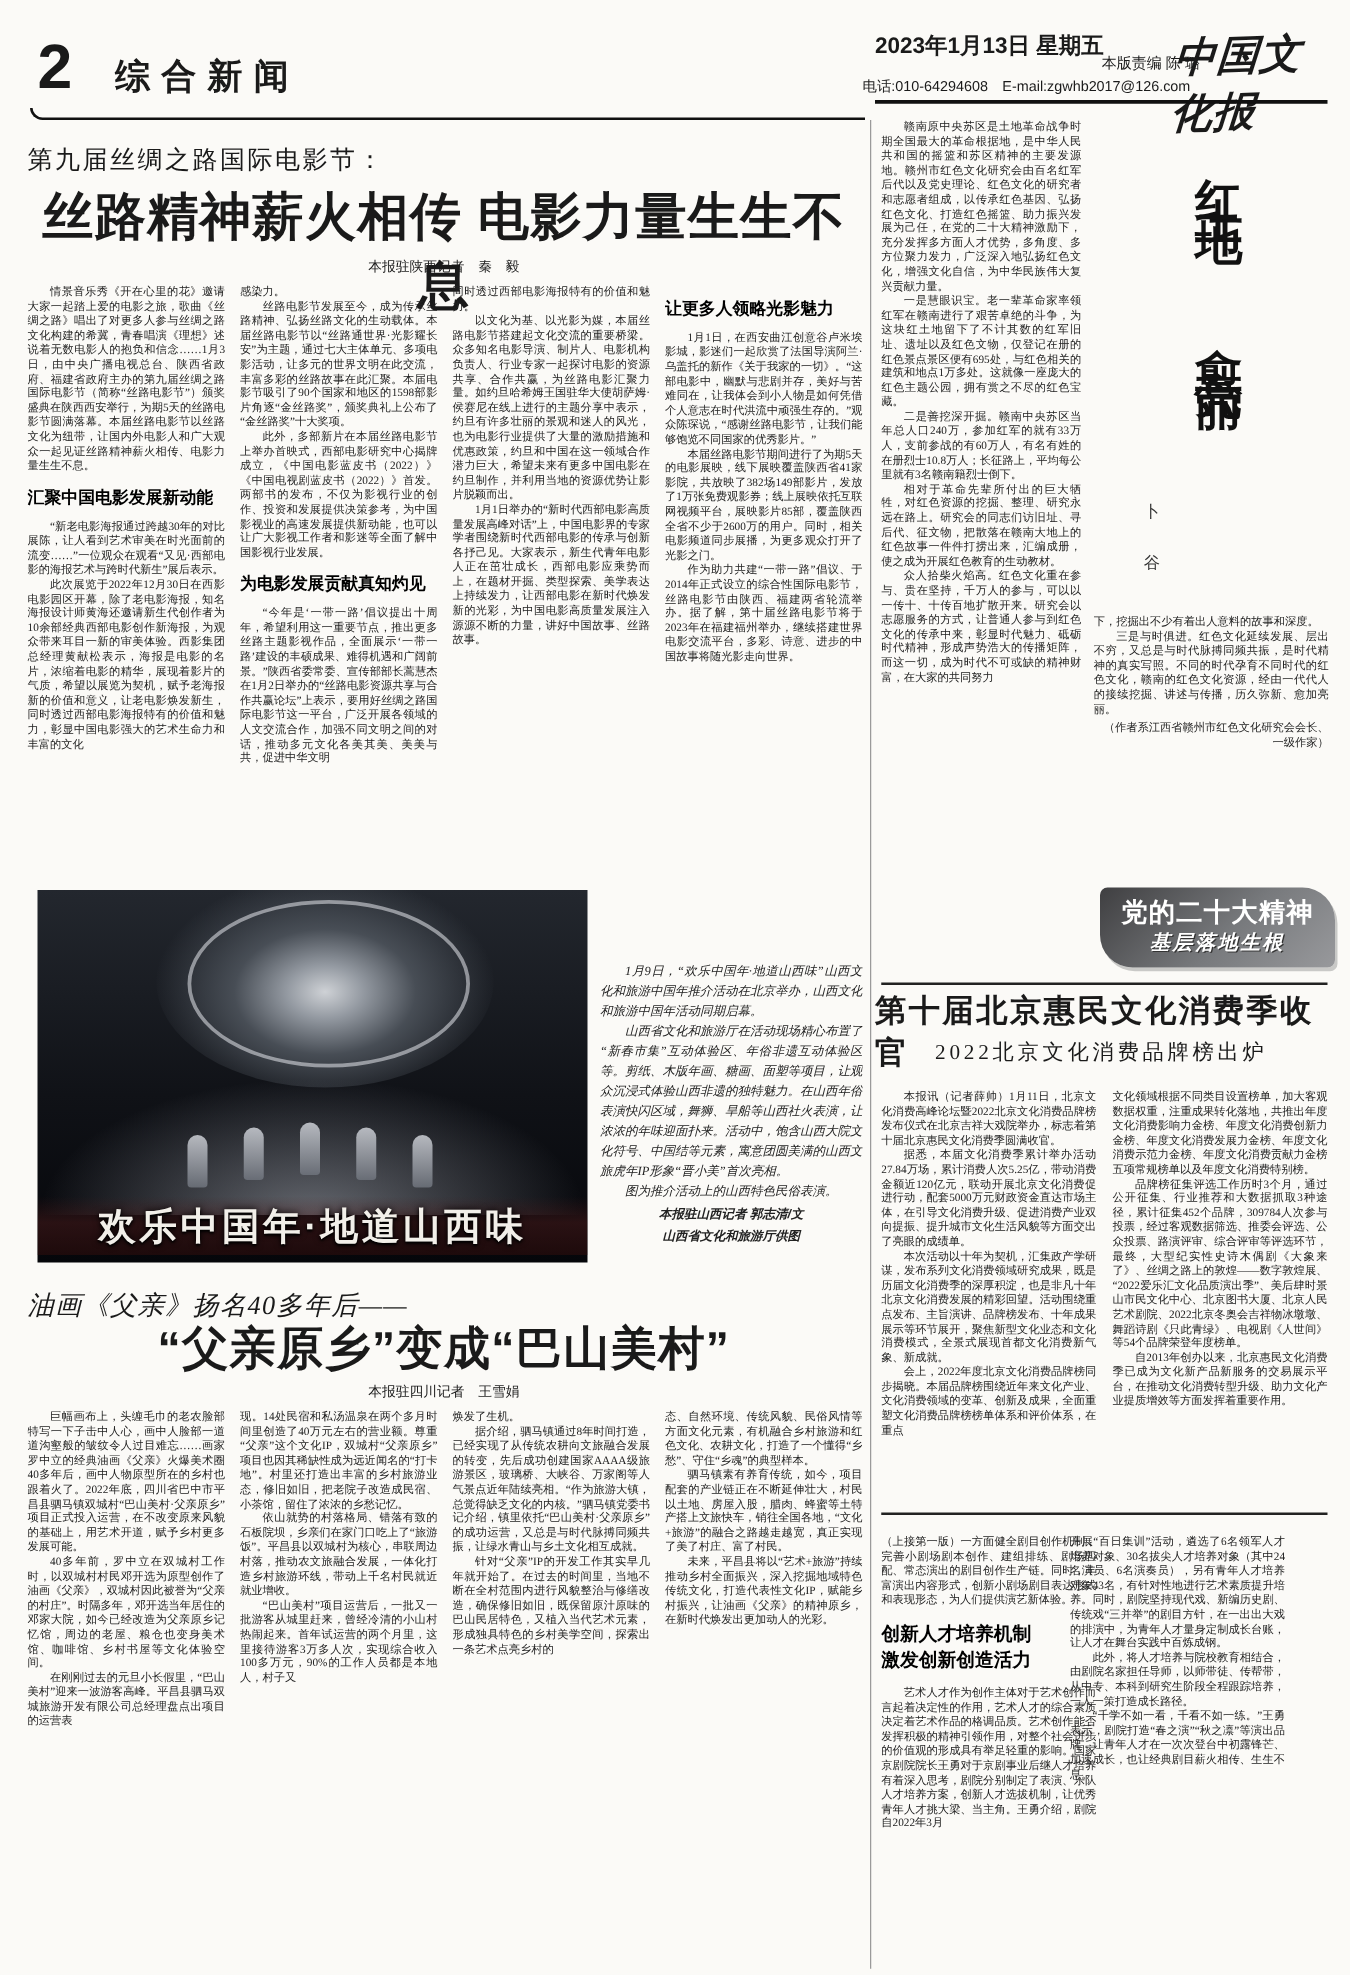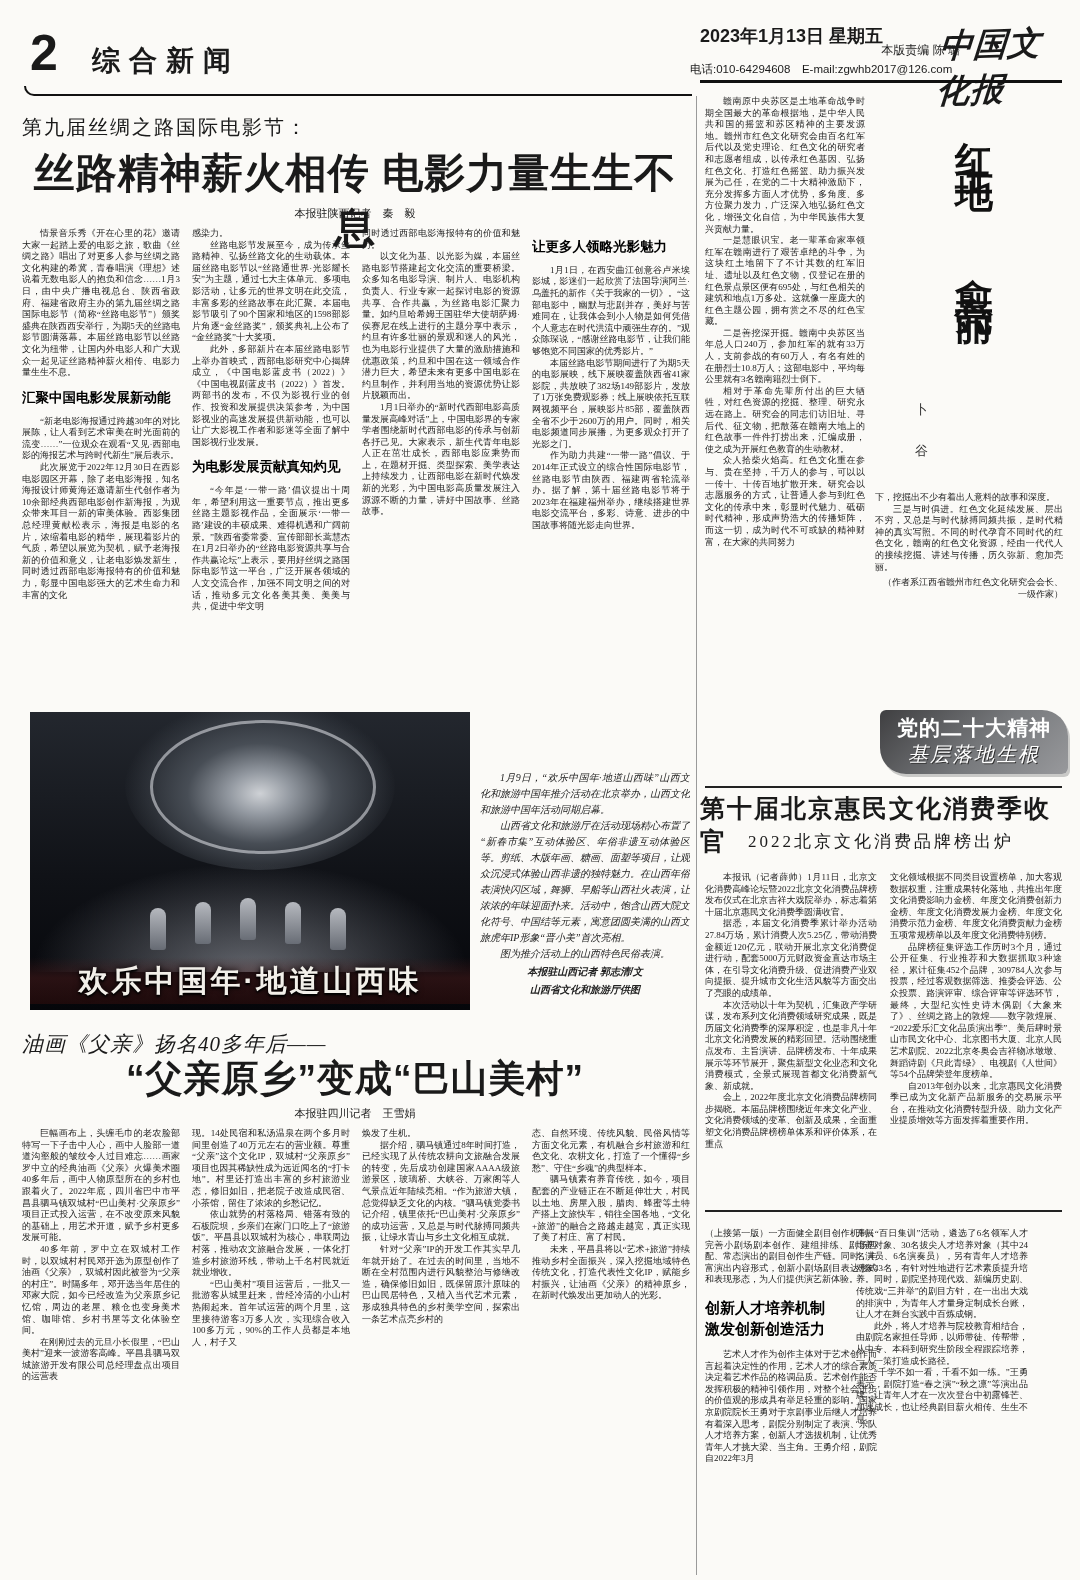--- a/index.html
+++ b/index.html
@@ -51,21 +51,21 @@
   #father-byline{left:20px;top:1106px;width:670px;text-align:center;font-size:11px;}
   
   #red-title{left:948px;top:112px;height:680px;writing-mode:vertical-rl;font-size:38px;font-weight:700;letter-spacing:16px;color:#111;}
   #red-title .gap{display:inline-block;height:88px;}
   #red-author{left:912px;top:392px;writing-mode:vertical-rl;font-size:13px;letter-spacing:14px;color:#333;}
   
   #badge{left:880px;top:710px;width:188px;height:64px;border-radius:6px 26px 6px 26px;
          background:linear-gradient(135deg,#3f3f41,#77797c 55%,#98999c);box-shadow:2px 3px 0 #c9c9c7;
          display:flex;flex-direction:column;align-items:center;justify-content:center;}
   #badge-l1{font-family:"Liberation Sans","DejaVu Sans",sans-serif;font-weight:900;font-size:21px;color:#fff;letter-spacing:1px;line-height:1.1;}
-  #badge-l2{font-size:20px;font-weight:normal;font-style:italic;color:#fff;text-shadow:1px 1px 0 #333;letter-spacing:2px;margin-top:2px;}
+  #badge-l2{font-size:16px;font-weight:bold;font-style:italic;color:#fff;text-shadow:1px 1px 0 #333;letter-spacing:2px;margin-top:2px;}
   
   #hm-headline{left:700px;top:792px;width:362px;font-size:25px;font-weight:900;letter-spacing:2px;}
   #hm-sub{left:700px;top:830px;width:362px;text-align:center;font-size:17px;letter-spacing:3px;}
 </style>
 </head>
 <body>
 
 <div id="paper">
 
   <div class="abs sans" id="pagenum">2</div>
@@ -145,21 +145,21 @@
     </div>
   <div class="col" style="left:532px;top:1128px;width:158px;height:447px">
       <p class="pc">态、自然环境、传统风貌、民俗风情等方面文化元素，有机融合乡村旅游和红色文化、农耕文化，打造了一个懂得“乡愁”、守住“乡魂”的典型样本。</p>
       <p>驷马镇素有养育传统，如今，项目配套的产业链正在不断延伸壮大，村民以土地、房屋入股，腊肉、蜂蜜等土特产搭上文旅快车，销往全国各地，“文化+旅游”的融合之路越走越宽，真正实现了美了村庄、富了村民。</p>
       <p>未来，平昌县将以“艺术+旅游”持续推动乡村全面振兴，深入挖掘地域特色传统文化，打造代表性文化IP，赋能乡村振兴，让油画《父亲》的精神原乡，在新时代焕发出更加动人的光彩。</p>
     </div>
 
   <div class="col" style="left:705px;top:96px;width:160px;height:676px">
       <p>赣南原中央苏区是土地革命战争时期全国最大的革命根据地，是中华人民共和国的摇篮和苏区精神的主要发源地。赣州市红色文化研究会由百名红军后代以及党史理论、红色文化的研究者和志愿者组成，以传承红色基因、弘扬红色文化、打造红色摇篮、助力振兴发展为己任，在党的二十大精神激励下，充分发挥多方面人才优势，多角度、多方位聚力发力，广泛深入地弘扬红色文化，增强文化自信，为中华民族伟大复兴贡献力量。</p>
       <p>一是慧眼识宝。老一辈革命家率领红军在赣南进行了艰苦卓绝的斗争，为这块红土地留下了不计其数的红军旧址、遗址以及红色文物，仅登记在册的红色景点景区便有695处，与红色相关的建筑和地点1万多处。这就像一座庞大的红色主题公园，拥有赏之不尽的红色宝藏。</p>
-      <p>二是善挖深开掘。赣南中央苏区当年总人口240万，参加红军的就有33万人，支前参战的有60万人，有名有姓的在册烈士10.8万人；这部电影中，平均每公里就有3名赣南籍烈士倒下。</p>
+      <p>二是善挖深开掘。赣南中央苏区当年总人口240万，参加红军的就有33万人，支前参战的有60万人，有名有姓的在册烈士10.8万人；长征路上，平均每公里就有3名赣南籍烈士倒下。</p>
       <p>相对于革命先辈所付出的巨大牺牲，对红色资源的挖掘、整理、研究永远在路上。研究会的同志们访旧址、寻后代、征文物，把散落在赣南大地上的红色故事一件件打捞出来，汇编成册，使之成为开展红色教育的生动教材。</p>
       <p>众人拾柴火焰高。红色文化重在参与、贵在坚持，千万人的参与，可以以一传十、十传百地扩散开来。研究会以志愿服务的方式，让普通人参与到红色文化的传承中来，彰显时代魅力、砥砺时代精神，形成声势浩大的传播矩阵，而这一切，成为时代不可或缺的精神财富，在大家的共同努力</p>
     </div>
   <div class="abs" id="red-title">
     <span>红土地</span><span class="gap"></span><span>愈亮丽</span>
   </div>
   <div class="abs" id="red-author">卜　谷</div>
   <div class="col" style="left:875px;top:492px;width:188px;height:208px">
       <p class="pc">下，挖掘出不少有着出人意料的故事和深度。</p>
       <p>三是与时俱进。红色文化延续发展、层出不穷，又总是与时代脉搏同频共振，是时代精神的真实写照。不同的时代孕育不同时代的红色文化，赣南的红色文化资源，经由一代代人的接续挖掘、讲述与传播，历久弥新、愈加亮丽。</p>

